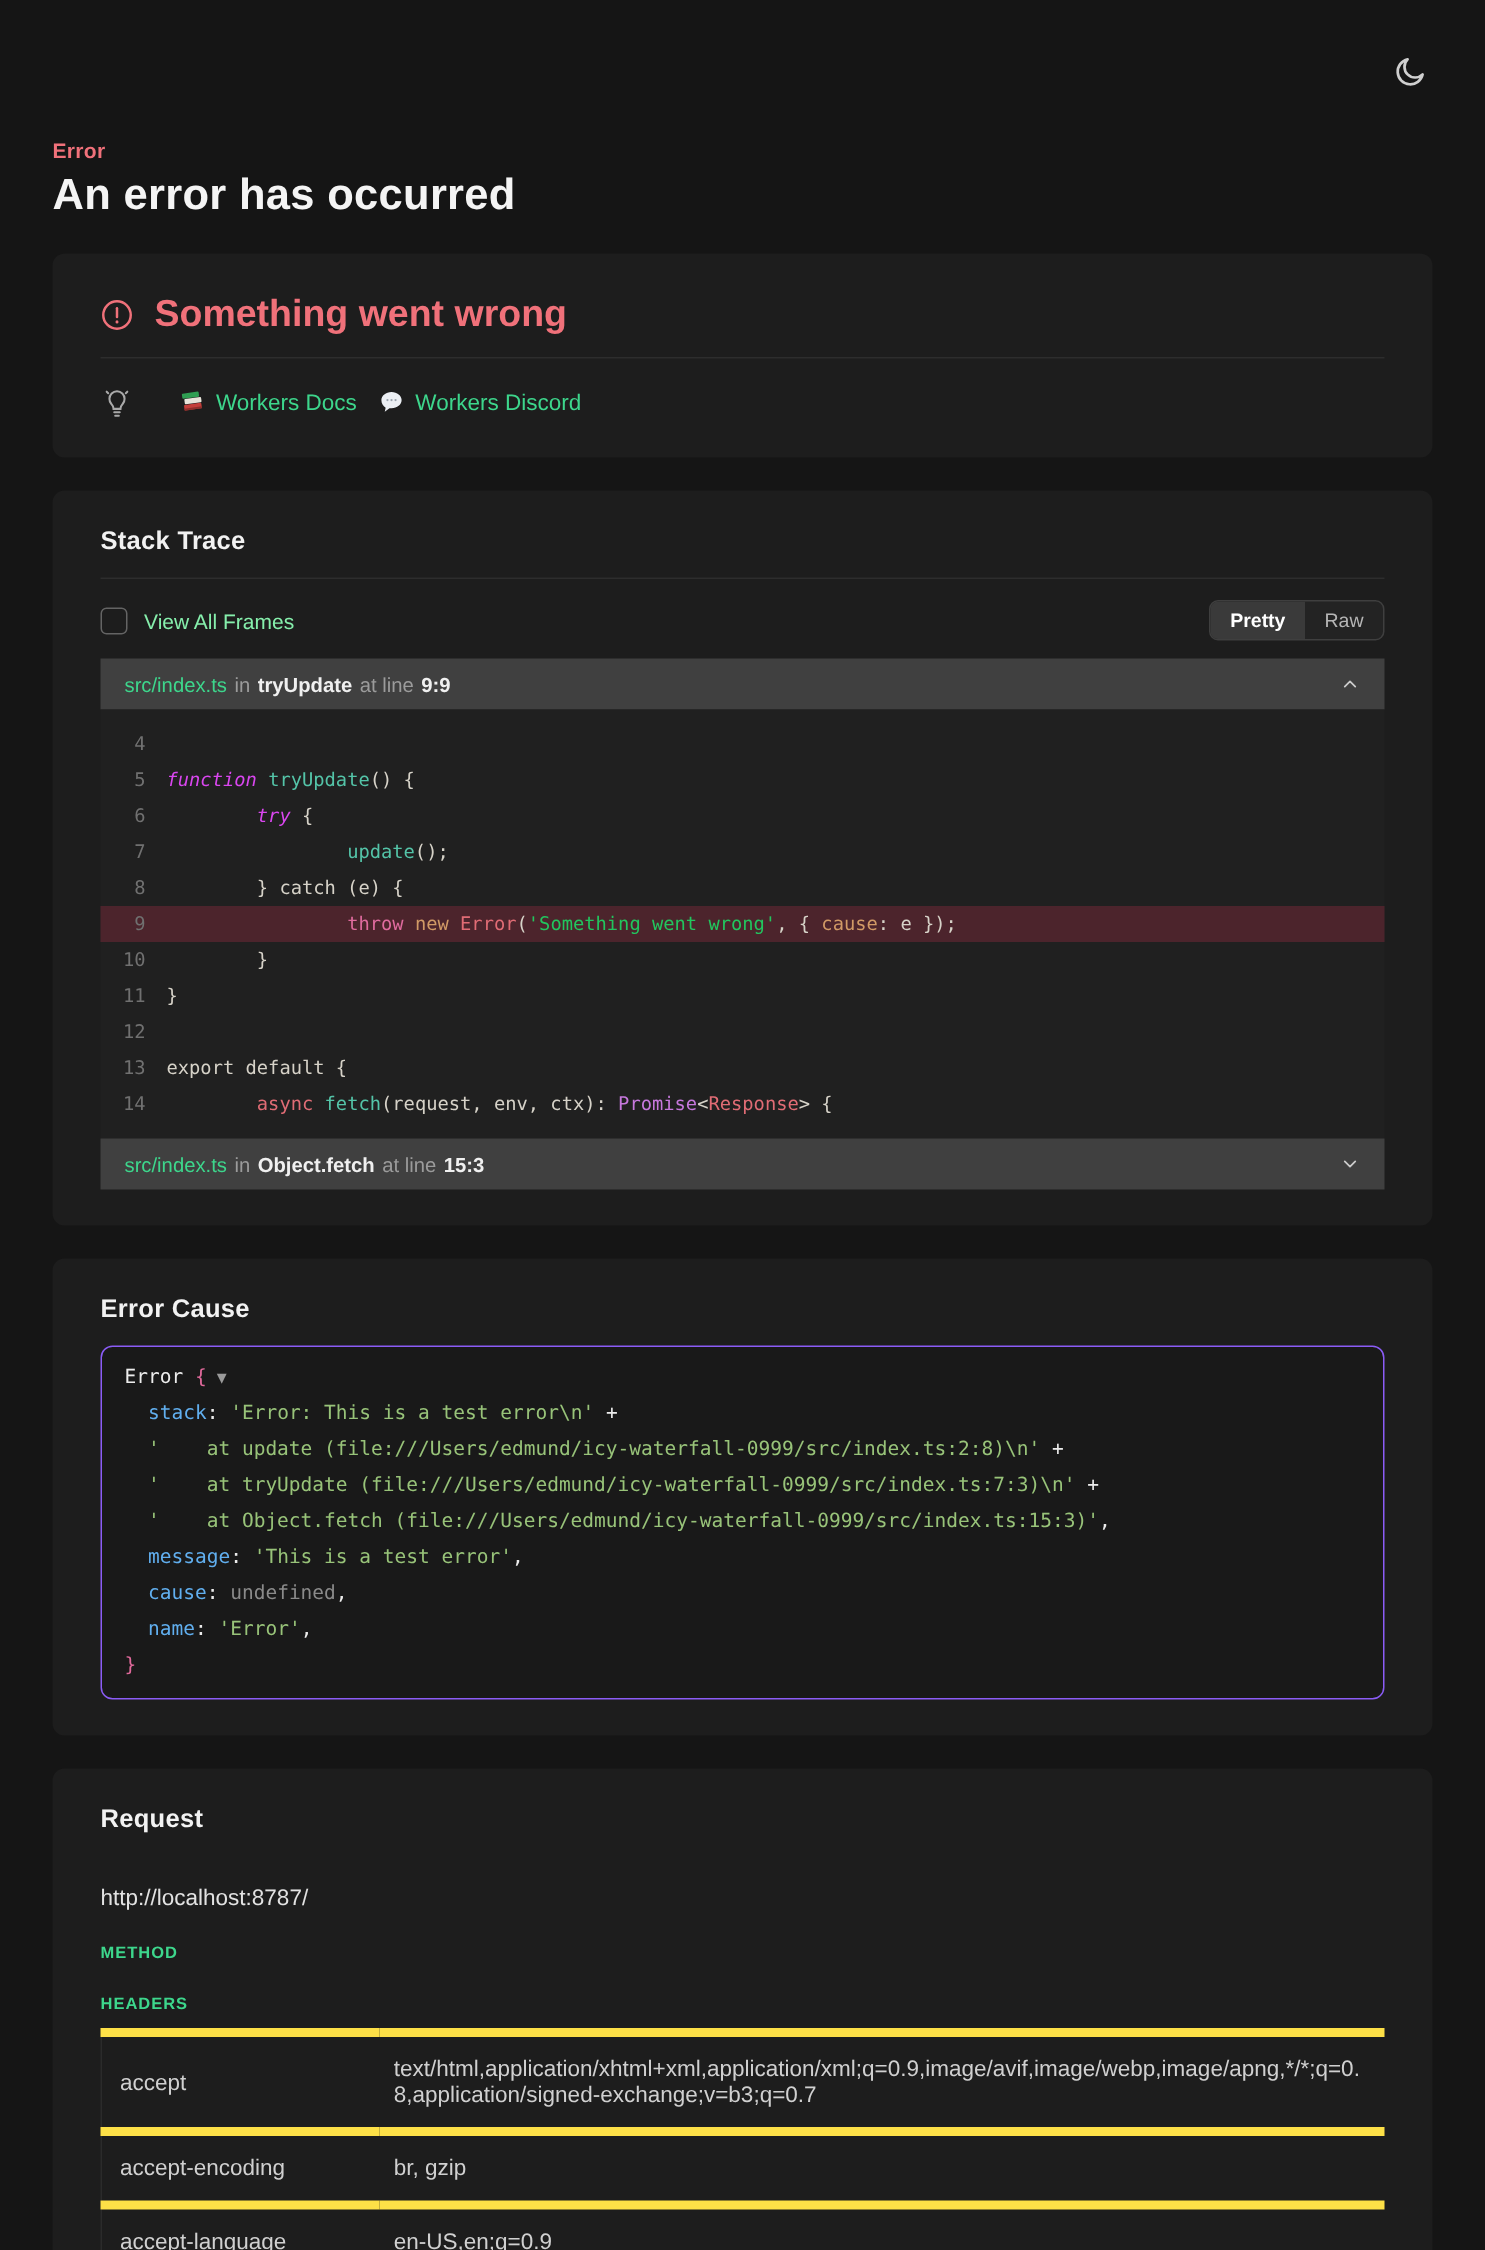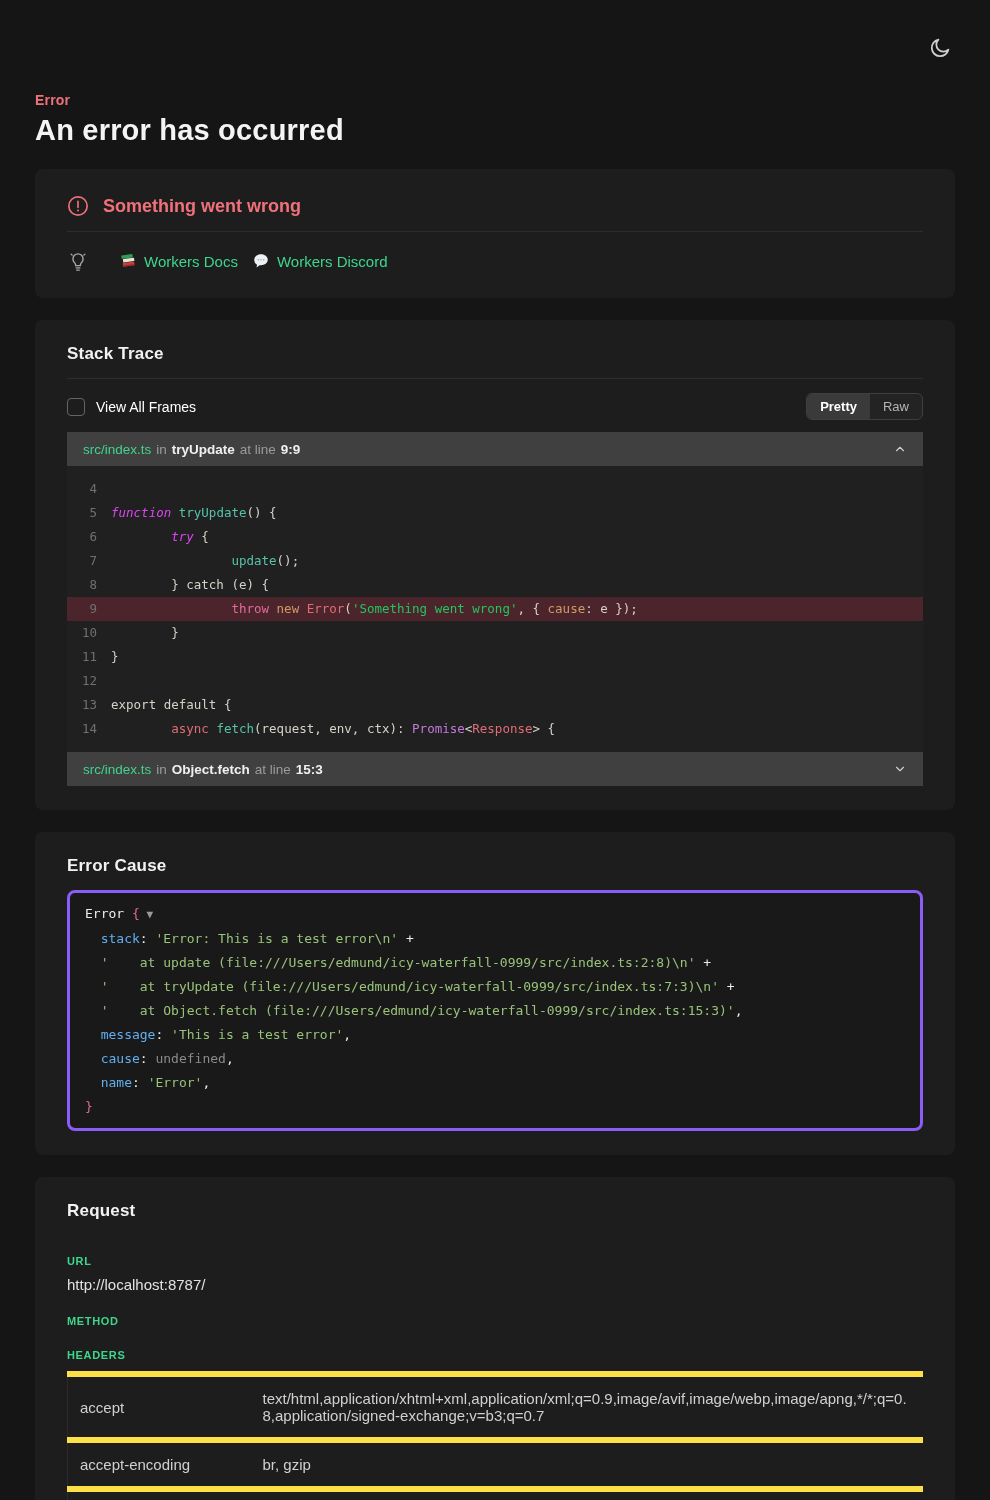--- a/index.html
+++ b/index.html
@@ -32,37 +32,37 @@
     border-radius: 8px;
     margin-top: 22px;
     padding: 24px 32px;
   }
   .card-heading { color: #f2f2f2; font-size: 17px; font-weight: bold; letter-spacing: .2px; }
   .divider { border: none; border-top: 1px solid #2d2d2d; margin: 14px 0; }
 
   
   .summary-head { display: flex; align-items: center; gap: 14px; padding-top: 2px; }
   .alert-icon { width: 22px; height: 22px; flex: 0 0 auto; }
-  .summary-title { color: #f0717a; font-size: 18px; font-weight: bold; }
+  .summary-title { color: #f0717a; font-size: 25px; font-weight: bold; }
   .summary-links { display: flex; align-items: center; gap: 14px; padding: 4px 0 2px 0; }
   .bulb-icon { width: 22px; height: 22px; margin-right: 16px; }
   .support-link {
     color: #3dd68c; font-size: 15px; font-weight: 500; text-decoration: none;
     display: inline-flex; align-items: center; gap: 7px;
   }
   .support-link svg { width: 18px; height: 18px; }
 
   
   .st-toolbar { display: flex; align-items: center; justify-content: space-between; margin: 12px 0 12px 0; }
   .checkbox-row { display: flex; align-items: center; gap: 11px; }
   .checkbox {
     width: 18px; height: 18px; border: 1.5px solid #646464; border-radius: 4px;
     background: transparent; cursor: pointer;
   }
-  .checkbox-label { color: #ffffff; font-size: 14px; }
+  .checkbox-label { color: #86efac; font-size: 14px; }
   .seg-toggle {
     display: flex; border: 1px solid #3f3f3f; border-radius: 6px; overflow: hidden;
     background: #232323;
   }
   .seg-btn { font-size: 13px; padding: 5px 13px; border: none; cursor: pointer; background: transparent; color: #b5b5b5; font-family: inherit; }
   .seg-btn.active { background: #3a3a3a; color: #ffffff; font-weight: bold; }
 
   .frame-header {
     background: #404040;
     display: flex; align-items: center;
@@ -90,21 +90,21 @@
   .tok-kw { color: #d946ef; font-style: italic; }
   .tok-fn { color: #54c4a8; }
   .tok-th { color: #df6b9e; }
   .tok-nw { color: #d19a66; }
   .tok-er { color: #e06c75; }
   .tok-st { color: #22c55e; }
   .tok-ty { color: #c678dd; }
 
   
   .cause-box {
-    border: 3px solid #8b5cf6; border-radius: 8px;
+    border: 1px solid #8b5cf6; border-radius: 8px;
     background: #191919;
     margin-top: 14px;
     padding: 9px 15px;
     font-family: "DejaVu Sans Mono", "Liberation Mono", monospace;
     font-size: 13px; line-height: 24px;
   }
   .cause-line { white-space: pre; }
   .ec-pl { color: #ececec; }
   .ec-key { color: #61afef; }
   .ec-st { color: #98c379; }
@@ -266,21 +266,20 @@
         <div class="cause-line"><span class="ec-pl">  </span><span class="ec-key">cause</span><span class="ec-pl">: </span><span class="ec-un">undefined</span><span class="ec-pl">,</span></div>
         <div class="cause-line"><span class="ec-pl">  </span><span class="ec-key">name</span><span class="ec-pl">: </span><span class="ec-st">'Error'</span><span class="ec-pl">,</span></div>
         <div class="cause-line"><span class="ec-br">}</span></div>
       </div>
   </section>
 
   <section class="card">
     <h2 class="card-heading req-heading">Request</h2>
 
     <div class="req-group">
-      <div class="req-label">URL</div>
       <div class="req-value">http://localhost:8787/</div>
     </div>
 
     <div class="req-group">
       <div class="req-label">METHOD</div>
     </div>
 
     <div>
       <div class="req-label">HEADERS</div>
       <table class="headers-table">

